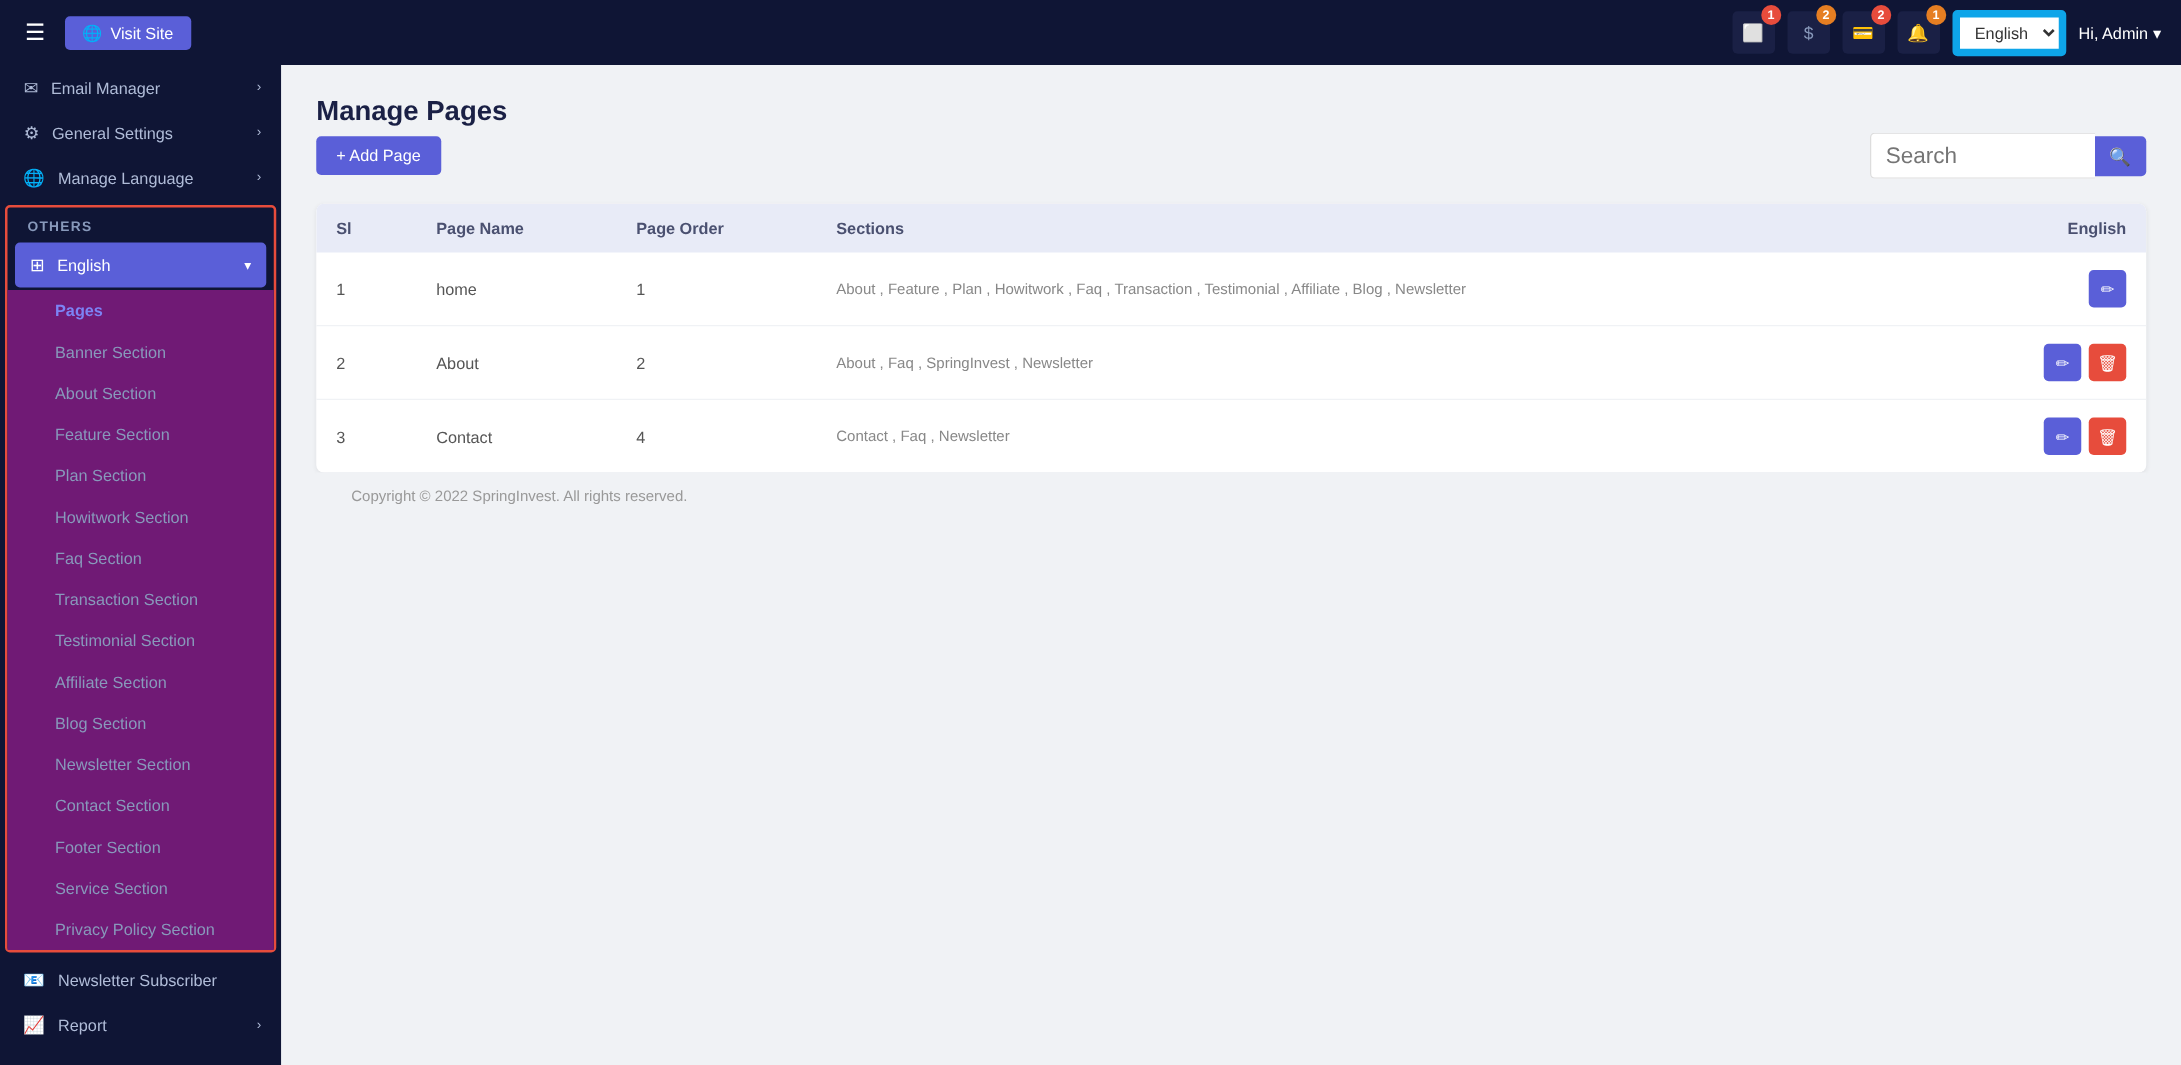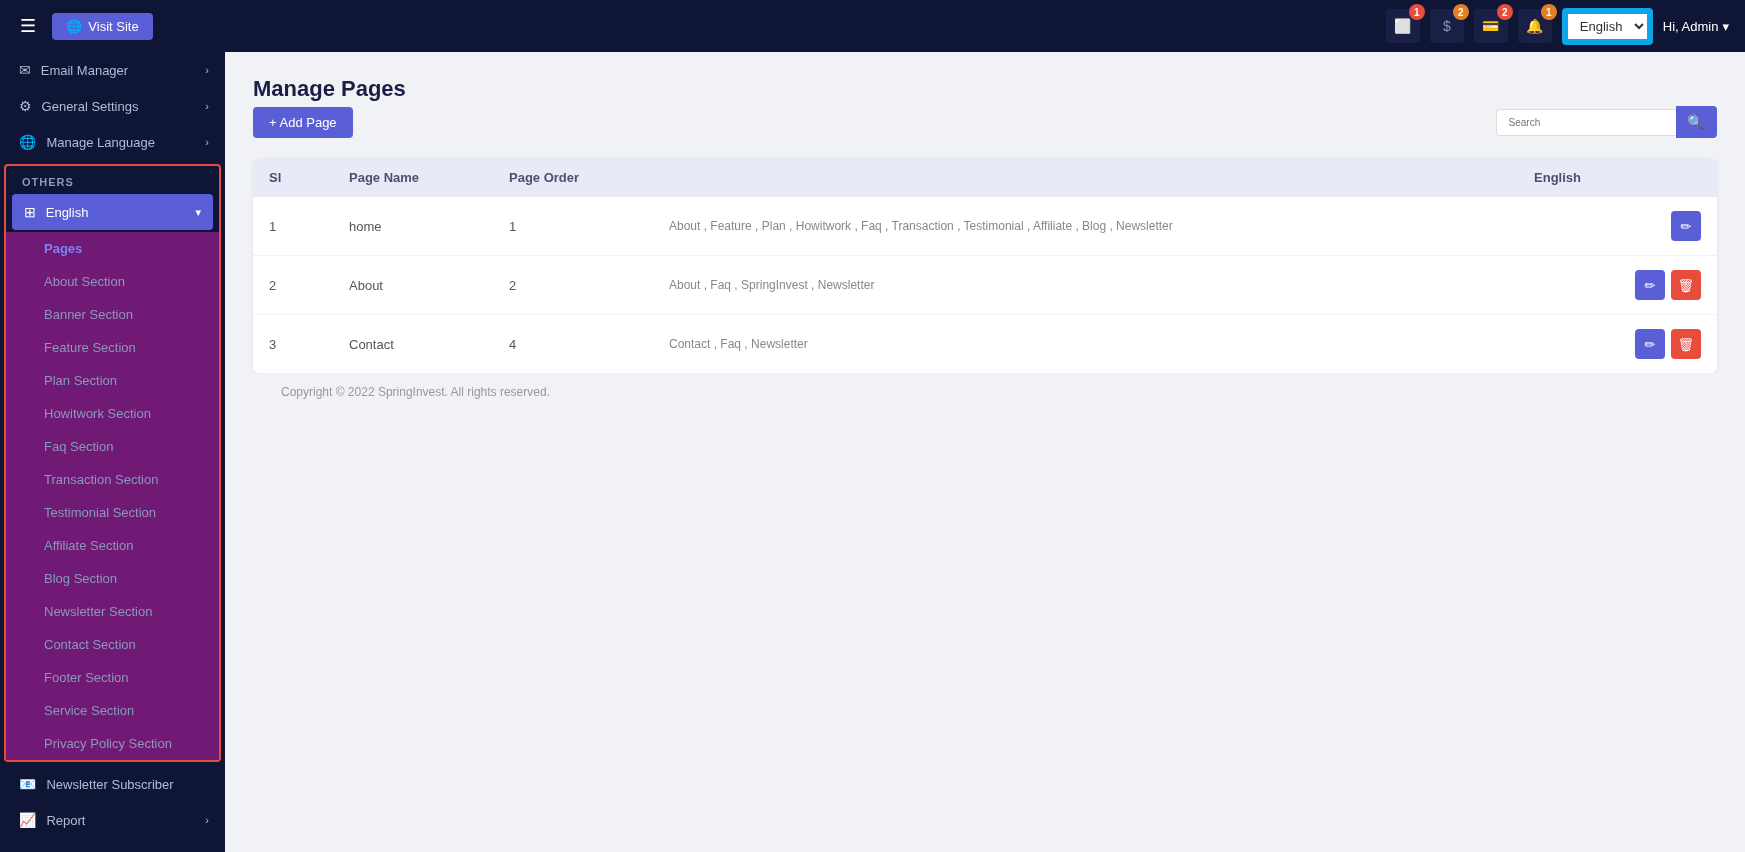--- a/index.html
+++ b/index.html
@@ -131,21 +131,21 @@
       background: #5a5fd8; border: none; color: #fff;
       padding: 8px 16px; border-radius: 4px; cursor: pointer;
       font-size: 13px; font-weight: 500;
     }
     .search-wrap {
       display: flex; align-items: center; gap: 0;
     }
     .search-input {
       border: 1px solid #ddd; border-right: none;
       padding: 7px 12px; border-radius: 4px 0 0 4px;
-      font-size: 10px; color: #999; outline: none;
+      font-size: 18px; color: #999; outline: none;
       width: 180px; background: #fff;
     }
     .search-btn {
       background: #5a5fd8; border: none; color: #fff;
       padding: 8px 12px; border-radius: 0 4px 4px 0; cursor: pointer;
       font-size: 14px;
     }
 
     
     .table-wrap {
@@ -269,22 +269,22 @@
       <div class="sidebar-item active-parent">
         <div class="sidebar-item-left">
           <span class="sidebar-icon">⊞</span>
           <span>English</span>
         </div>
         <span class="chevron">▾</span>
       </div>
 
       <div class="sidebar-sub">
         <span class="sidebar-sub-item active">Pages</span>
+        <span class="sidebar-sub-item">Banner Section</span>
         <span class="sidebar-sub-item">About Section</span>
-        <span class="sidebar-sub-item">Banner Section</span>
         <span class="sidebar-sub-item">Feature Section</span>
         <span class="sidebar-sub-item">Plan Section</span>
         <span class="sidebar-sub-item">Howitwork Section</span>
         <span class="sidebar-sub-item">Faq Section</span>
         <span class="sidebar-sub-item">Transaction Section</span>
         <span class="sidebar-sub-item">Testimonial Section</span>
         <span class="sidebar-sub-item">Affiliate Section</span>
         <span class="sidebar-sub-item">Blog Section</span>
         <span class="sidebar-sub-item">Newsletter Section</span>
         <span class="sidebar-sub-item">Contact Section</span>
@@ -321,20 +321,21 @@
         <input class="search-input" type="text" placeholder="Search" style="">
         <button class="search-btn">🔍</button>
       </div>
     </div>
 
     <div class="table-wrap">
       <div class="table-header">
         <span>Sl</span>
         <span>Page Name</span>
         <span>Page Order</span>
+        <span>Sections</span>
         <span style="text-align:right">English</span>
       </div>
 
       <div class="table-row">
         <span>1</span>
         <span>home</span>
         <span>1</span>
         <span class="sections-text">About , Feature , Plan , Howitwork , Faq , Transaction , Testimonial , Affiliate , Blog , Newsletter</span>
         <div class="action-btns">
           <button class="edit-btn">✏</button>

